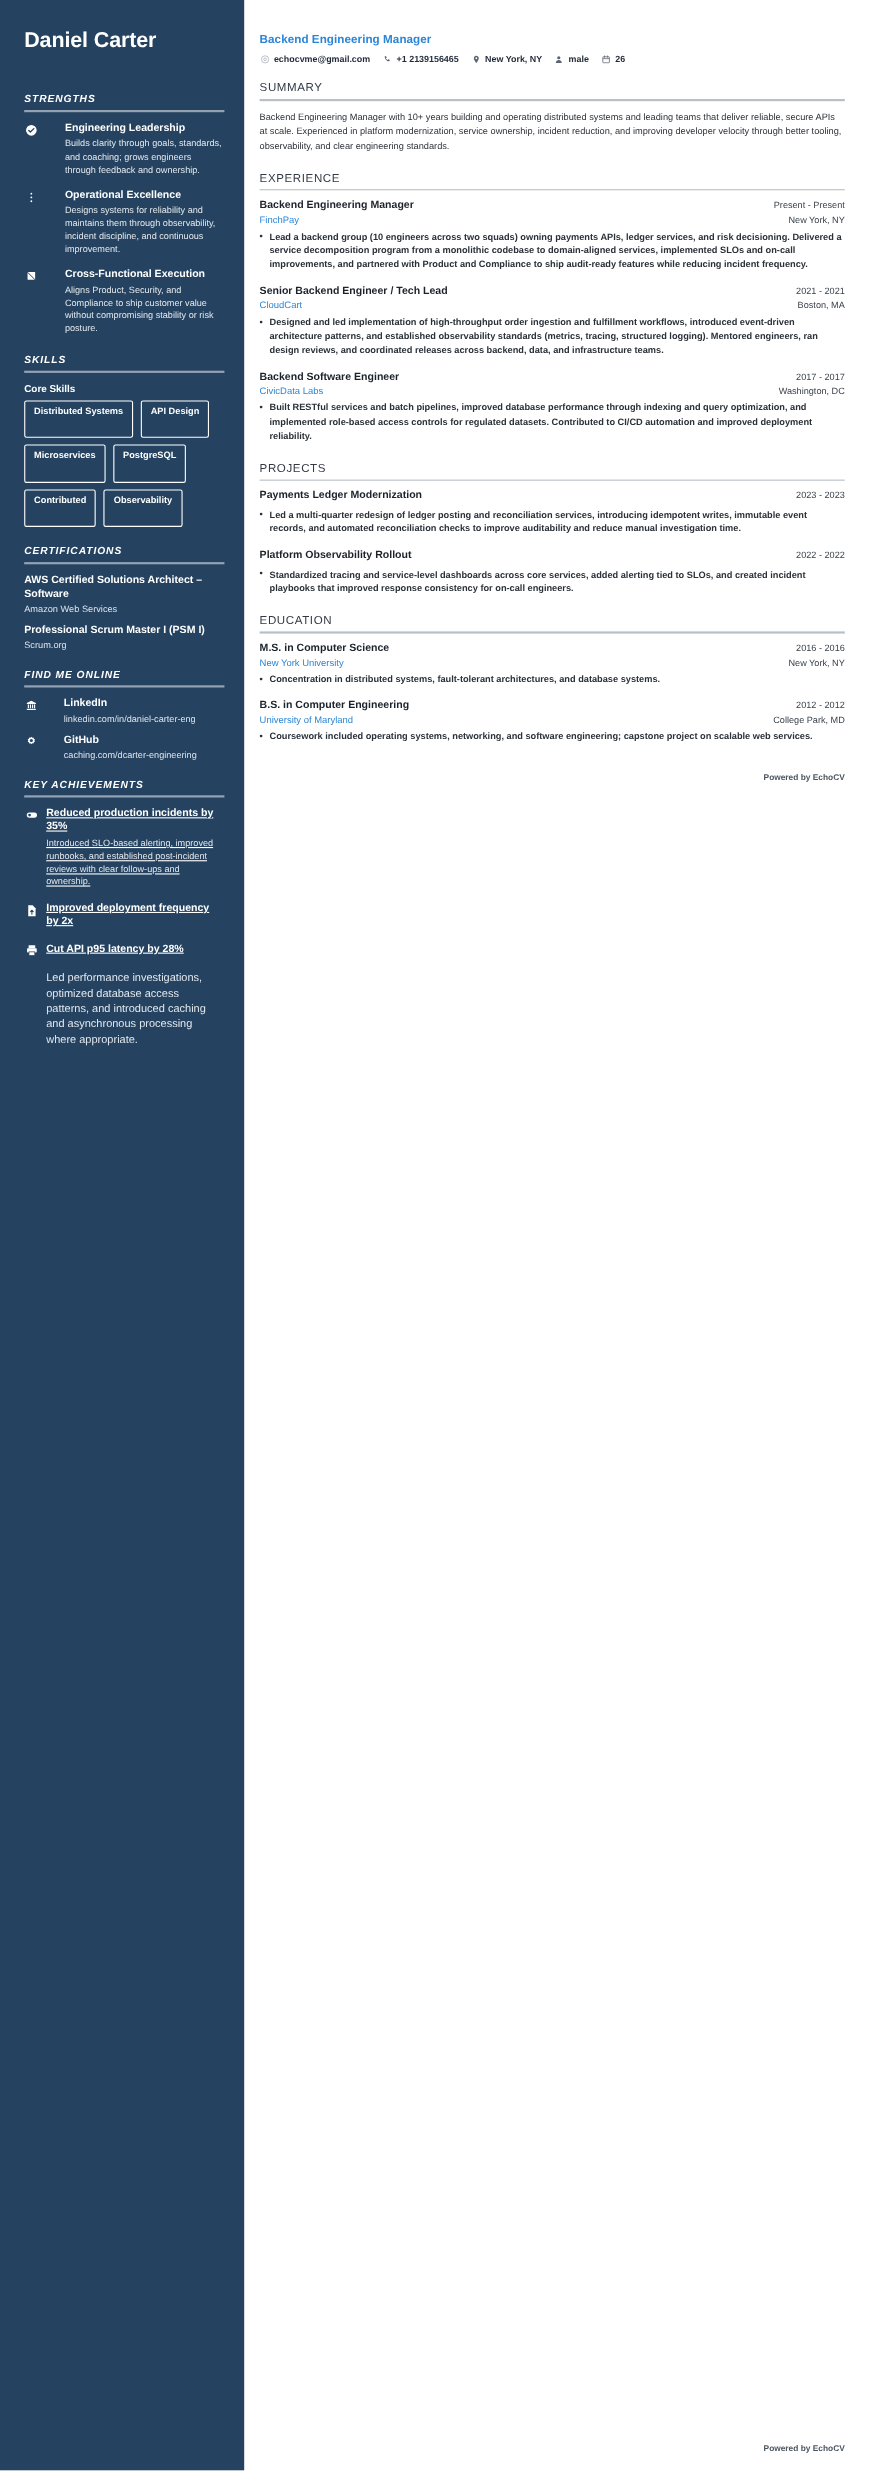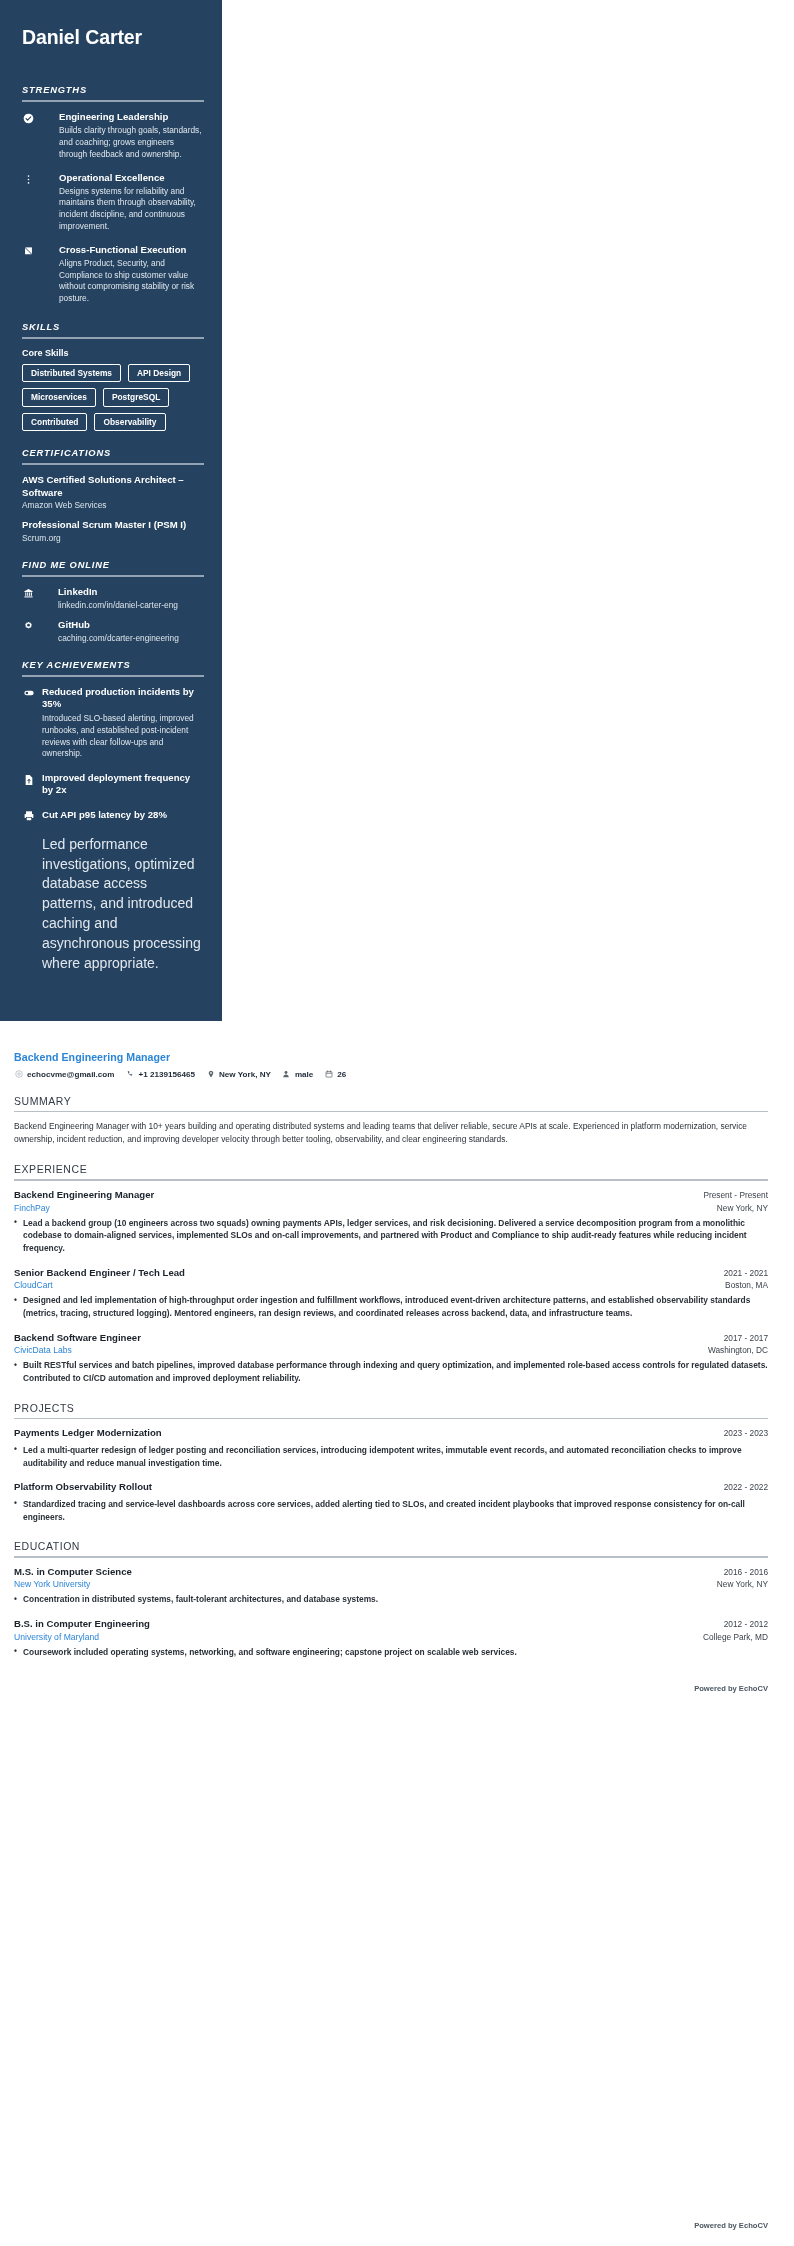--- a/index.html
+++ b/index.html
@@ -9,21 +9,20 @@
     font-family: "Liberation Sans", sans-serif;
     -webkit-font-smoothing: antialiased;
   }
   .page {
     position: relative;
     width: 794px;
     min-height: 2246px;
     display: flex;
     align-items: stretch;
     background: #ffffff;
-    flex-direction: column;
   }
 
   
   .sidebar {
     width: 222px;
     flex: 0 0 222px;
     background: #254360;
     color: #ffffff;
     padding: 26px 18px 30px 22px;
   }
@@ -71,21 +70,21 @@
   }
 
   
   .skill-group-label {
     font-size: 9px; font-weight: bold; color: #ffffff; margin-bottom: 6px;
   }
   .skill-tags { display: flex; flex-wrap: wrap; gap: 6px 7px; }
   .skill-tag {
     border: 1.2px solid #ffffff;
     border-radius: 2px;
-    padding: 4px 8px 4px;
+    padding: 4px 8px 20px;
     font-size: 8.4px;
     font-weight: bold;
     color: #ffffff;
     line-height: 1;
     white-space: nowrap;
   }
 
   
   .cert-item { margin-bottom: 9px; }
   .cert-name {
@@ -97,30 +96,30 @@
   .online-item { display: flex; gap: 23px; margin-bottom: 9px; }
   .online-ico {
     flex: 0 0 13px; width: 13px; height: 13px; margin-top: 1px;
     display: flex; align-items: center; justify-content: center;
   }
   .online-body { flex: 1 1 auto; }
   .online-label { font-size: 9.6px; font-weight: bold; color: #ffffff; line-height: 1.25; }
   .online-url { font-size: 8.3px; color: #dde4eb; margin-top: 2px; word-break: break-all; }
 
   
-  .ach-item { display: flex; gap: 7px; margin-bottom: 12px; }
+  .ach-item { display: flex; gap: 7px; margin-bottom: 12px; text-decoration: underline; }
   .ach-ico {
     flex: 0 0 13px; width: 13px; height: 13px; margin-top: 1px;
     display: flex; align-items: center; justify-content: center;
   }
   .ach-body { flex: 1 1 auto; }
   .ach-title { font-size: 9.6px; font-weight: bold; color: #ffffff; line-height: 1.28; }
   .ach-desc { font-size: 8.3px; line-height: 1.42; color: #e2e8ee; margin-top: 3px; }
   .ach-orphan {
-    font-size: 14px; line-height: 1.42; color: #e2e8ee;
+    font-size: 10px; line-height: 1.42; color: #e2e8ee;
     padding-left: 20px;
   }
 
   
   .main {
     flex: 1 1 auto;
     padding: 30px 26px 0 14px;
     position: relative;
   }
   .job-title-link {

